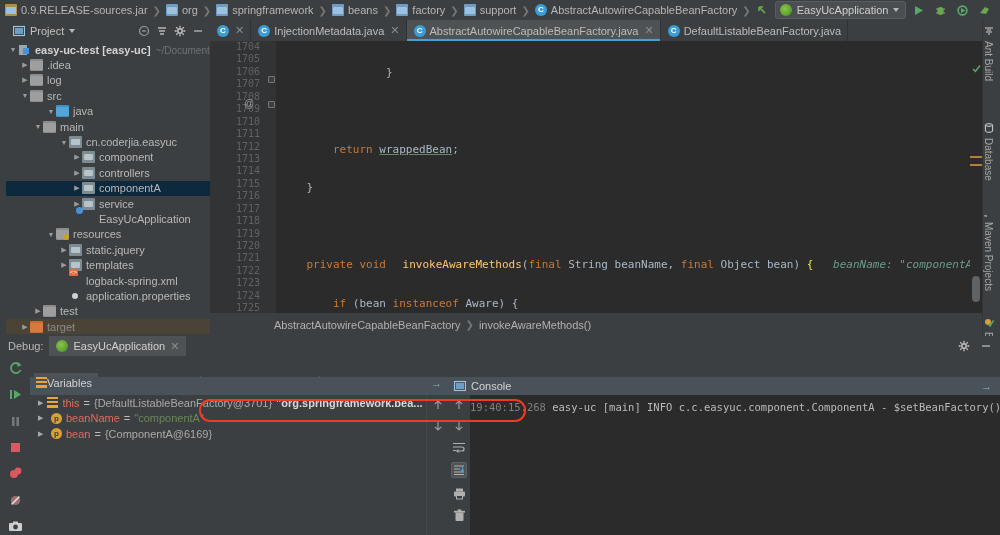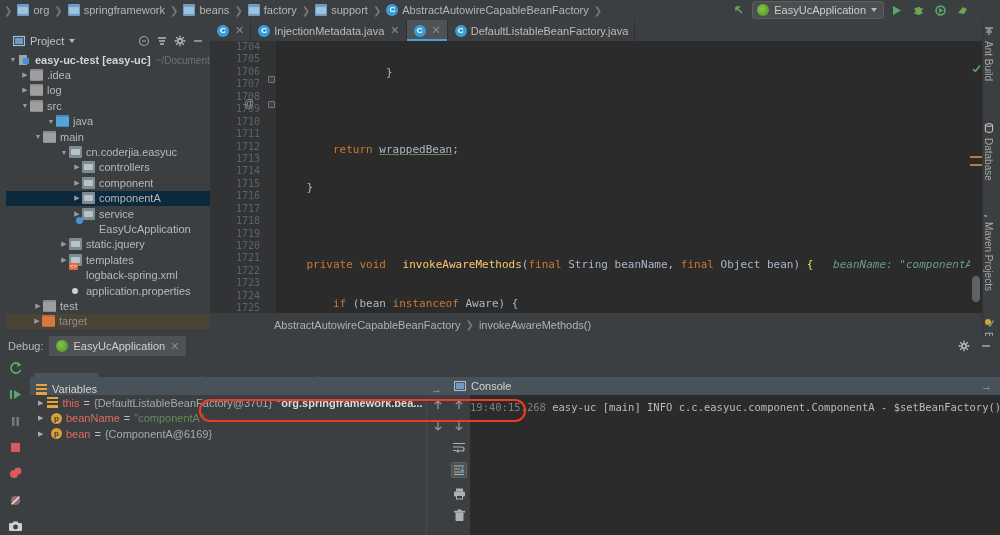--- a/index.html
+++ b/index.html
@@ -36,21 +36,21 @@
     background: radial-gradient(circle at 40% 40%, #8bc34a 0%, #5b9e2d 70%); }
   .caret { width:0;height:0;border-left:3.5px solid transparent;border-right:3.5px solid transparent;border-top:4px solid #b9b9b9; }
 
   
   .mid { position: absolute; left: 0; top: 20px; width: 1000px; height: 316px; }
 
   
   .left-stripe { position:absolute; left:0; top:0; width:6px; height:316px; background:#3c3f41; }
 
   
-  .project-panel { position: absolute; left: 6px; top: 0; width: 204px; height: 316px; background: #3c3f41; margin-top: 10px; }
+  .project-panel { position: absolute; left: 6px; top: 0; width: 204px; height: 316px; background: #3c3f41; }
   .proj-header { height: 22px; display:flex; align-items:center; padding-left:6px; gap:5px; }
   .proj-title { font-size: 11px; color: #c2c2c2; }
   .proj-hdr-ico { width:13px;height:13px;display:flex;align-items:center;justify-content:center; }
   .proj-hdr-tools { margin-left:auto; display:flex; align-items:center; gap:6px; padding-right:6px; }
   .proj-tree { position:absolute; left:0; top:22px; width:204px; height:294px; background:#3c3f41; overflow:hidden; }
   .tnode { height: 15.4px; display:flex; align-items:center; white-space: nowrap; font-size: 11px; color:#b8b8b8; }
   .tnode.sel { background:#0d293e; }
   .tnode.tgt { background:#4b4436; }
   .tarrow { width:10px; flex:0 0 10px; text-align:center; font-size: 7px; color:#9a9a9a; }
   .ticon { width:13px; height:12px; margin-right:4px; flex:0 0 13px; }
@@ -131,21 +131,21 @@
 
   .dbg-body { position:absolute; left:30px; top:20px; width:970px; height:179px; background:#3c3f41; }
   .dbg-tabs { height:21px; display:flex; align-items:center; gap:0; padding-left:4px; border-bottom:1px solid #f0abfc;margin-top:17px;}
   .dtab { display:flex; align-items:center; gap:4px; height:21px; padding:0 8px; font-size:11px; color:#c0c0c0; }
   .dtab.active { background:#4e5254; }
   .dtb-sep { width:1px; height:14px; background:#55595b; margin:0 3px; }
   .dtb-ico { width:16px; height:16px; display:flex; align-items:center; justify-content:center; }
 
   .panes { position:absolute; left:0; top:21px; width:970px; height:158px; display:flex; }
   .vars-pane { width:418px; height:158px; position:relative; background:#3c3f41; }
-  .pane-hdr { height:18px; background:#4a5259; display:flex; align-items:flex-end; gap:5px; padding-left:6px; font-size:11px; color:#d2d2d2; }
+  .pane-hdr { height:18px; background:#4a5259; display:flex; align-items:flex-start; padding-left:6px; font-size:11px; color:#d2d2d2; }
   .pane-hdr .right { margin-left:auto; padding-right:6px; color:#9fb0bf; }
   .var-row { height:15.5px; display:flex; align-items:center; gap:4px; font-size:11px; padding-left:8px; white-space:nowrap; }
   .var-arrow { font-size:7px; color:#a9a9a9; width:9px; }
   .vname { color:#e06c5a; }
   .veq { color:#bbbbbb; }
   .vval { color:#a9a9a9; }
   .vstr { color:#6a8759; }
   .vlink { color:#589df6; }
   .vbold { color:#d8d8d8; font-weight:bold; }
   .field-ico { width:11px;height:11px;border-radius:50%;background:#d9a036;color:#3c3f41;font-size:8px;
@@ -168,20 +168,24 @@
   .con-time { color:#808080; }
   .con-info { color:#bbbbbb; }
   svg { display:block; }
 </style>
 </head>
 <body>
 
 <div id="app">
 
   <div class="navbar">
+    <div class="nav-crumb">
+      <span class="nav-ico fold-ico" style="background:#b58b4a"></span>
+      <span>0.9.RELEASE-sources.jar</span>
+    </div>
     <span class="nav-sep">❯</span>
     <div class="nav-crumb">
       <span class="nav-ico fold-ico"></span>
       <span>org</span>
     </div>
     <span class="nav-sep">❯</span>
     <div class="nav-crumb">
       <span class="nav-ico fold-ico"></span>
       <span>springframework</span>
     </div>
@@ -331,46 +335,51 @@
 
         <div class="tnode" style="padding-left:53px">
           <span class="tarrow">▼</span>
           <span class="ticon pkgicon"></span>
           <span class="tlabel">cn.coderjia.easyuc</span>
         </div>
 
         <div class="tnode" style="padding-left:66px">
           <span class="tarrow">▶</span>
           <span class="ticon pkgicon"></span>
+          <span class="tlabel">component</span>
+        </div>
+
+        <div class="tnode" style="padding-left:66px">
+          <span class="tarrow">▶</span>
+          <span class="ticon pkgicon"></span>
           <span class="tlabel">controllers</span>
-        </div>
-
-        <div class="tnode" style="padding-left:66px">
-          <span class="tarrow">▶</span>
-          <span class="ticon pkgicon"></span>
-          <span class="tlabel">component</span>
         </div>
 
         <div class="tnode sel" style="padding-left:66px">
           <span class="tarrow">▶</span>
           <span class="ticon pkgicon"></span>
           <span class="tlabel">componentA</span>
         </div>
 
         <div class="tnode" style="padding-left:66px">
           <span class="tarrow">▶</span>
           <span class="ticon pkgicon"></span>
           <span class="tlabel">service</span>
         </div>
 
         <div class="tnode" style="padding-left:76px">
           <span class="ticon"><span class="bootico"></span></span>
           <span class="tlabel">EasyUcApplication</span>
         </div>
 
+        <div class="tnode" style="padding-left:40px">
+          <span class="tarrow">▼</span>
+          <span class="ticon resicon"></span>
+          <span class="tlabel">resources</span>
+        </div>
 
         <div class="tnode" style="padding-left:53px">
           <span class="tarrow">▶</span>
           <span class="ticon pkgicon"></span>
           <span class="tlabel">static.jquery</span>
         </div>
 
         <div class="tnode" style="padding-left:53px">
           <span class="tarrow">▶</span>
           <span class="ticon pkgicon"></span>
@@ -386,41 +395,42 @@
           <span class="ticon"><span class="propico"></span></span>
           <span class="tlabel">application.properties</span>
         </div>
 
         <div class="tnode" style="padding-left:27px">
           <span class="tarrow">▶</span>
           <span class="ticon folder"></span>
           <span class="tlabel">test</span>
         </div>
 
-        <div class="tnode tgt" style="padding-left:26px">
+        <div class="tnode tgt" style="padding-left:14px">
           <span class="tarrow">▶</span>
           <span class="ticon folder orange"></span>
           <span class="tlabel" style="color:#8c8c8c">target</span>
         </div>
       </div>
     </div>
 
     <div class="editor-region">
       <div class="tabbar">
         <div class="etab">
           <span class="tab-cls">C</span>
           <span class="x">✕</span>
         </div>
         <div class="etab">
           <span class="tab-cls">C</span>
           <span>InjectionMetadata.java</span>
           <span class="x">✕</span>
         </div>
         <div class="etab active">
           <span class="tab-cls">C</span>
+          <span>AbstractAutowireCapableBeanFactory.java</span>
           <span class="x">✕</span>
         </div>
         <div class="etab">
           <span class="tab-cls">C</span>
           <span>DefaultListableBeanFactory.java</span>
 
         </div>
       </div>
 
       <div class="code-area">

